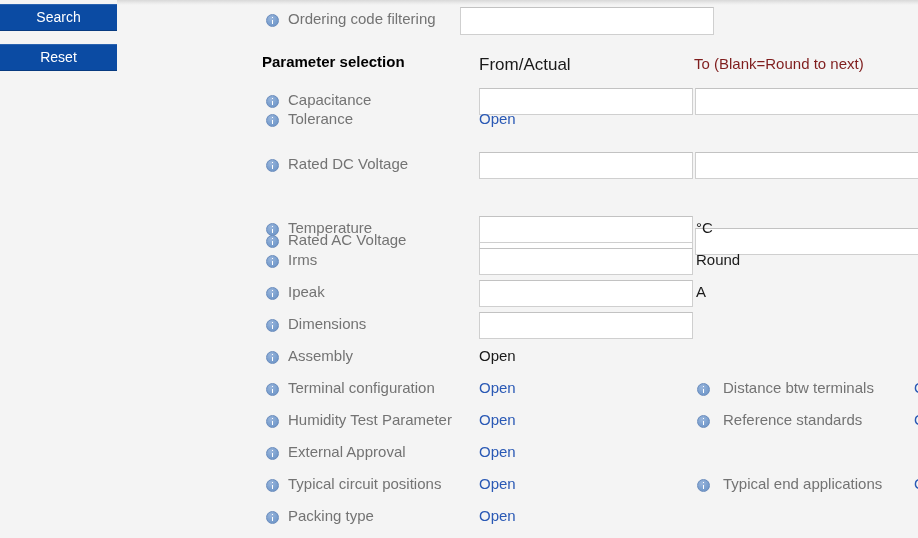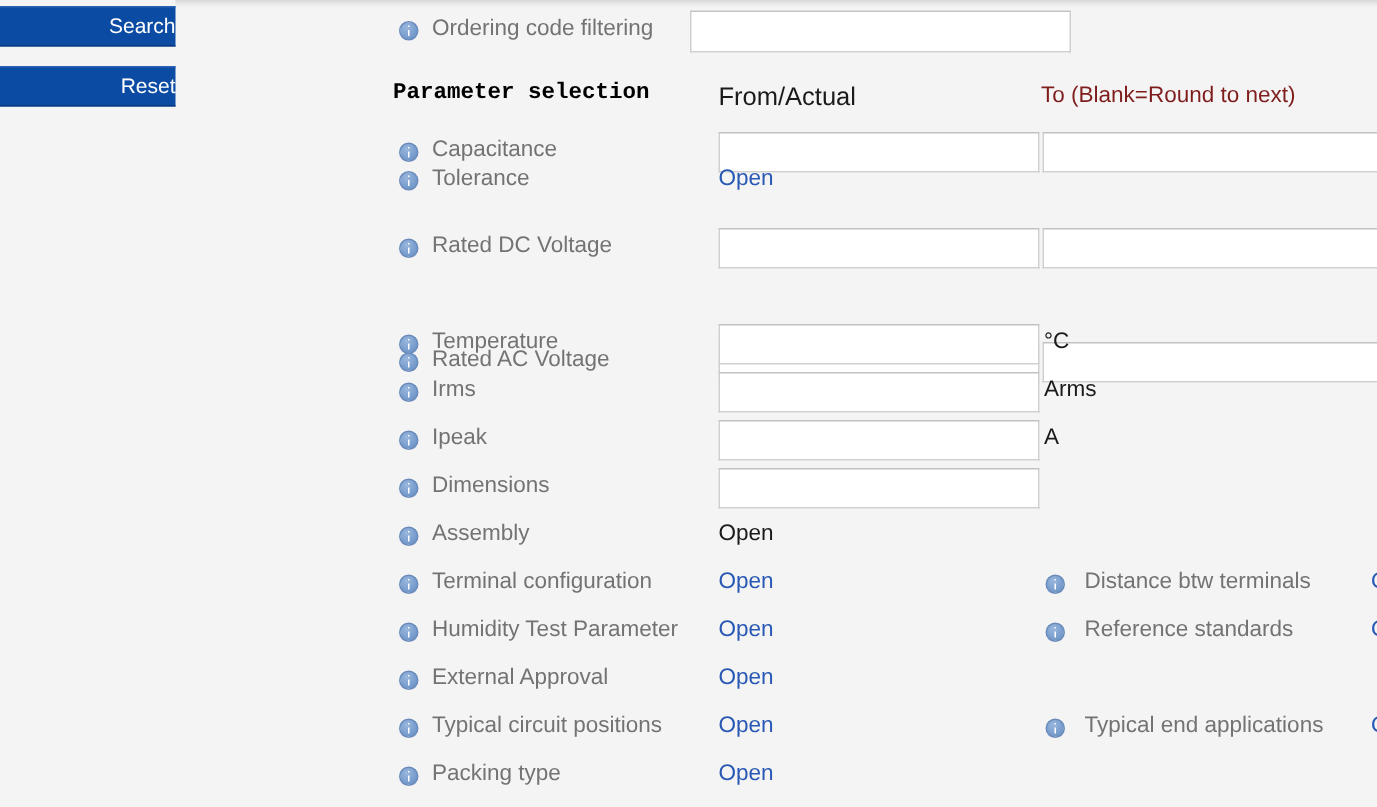--- a/index.html
+++ b/index.html
@@ -41,21 +41,21 @@
     left: 0;
     width: 117px;
     height: 27px;
     background: #0b4ba3;
     border: none;
     border-top: 1px solid #2a63b0;
     border-bottom: 1px solid #073a80;
     color: #ffffff;
     font-family: "Liberation Sans", sans-serif;
     font-size: 14px;
-    text-align: right;
+    text-align: center;
     line-height: 25px;
     cursor: pointer;
     padding: 0;
     box-sizing: border-box;
   }
   #search-button { top: 4px; }
   #reset-button  { top: 44px; }
 
   
   #form-area {
@@ -147,21 +147,20 @@
 
   
   #section-title {
     position: absolute;
     left: 0;
     top: 53px;
     font-size: 15px;
     font-weight: bold;
     color: #000000;
     white-space: nowrap;
-    font-family: Liberation Mono, monospace;
   }
   #col-head-from {
     position: absolute;
     left: 217px;
     top: 55px;
     font-size: 17px;
     color: #1a1a1a;
     white-space: nowrap;
   }
   #col-head-to {
@@ -247,21 +246,21 @@
       <div class="row" style="top: 213px;">
         <span class="info-icon p-icon"></span>
         <span class="label p-label">Temperature</span>
         <input type="text" class="field p-wide" style="">
         <span class="unit p-unit">°C</span>
       </div>
       <div class="row" style="top: 245px;">
         <span class="info-icon p-icon"></span>
         <span class="label p-label">Irms</span>
         <input type="text" class="field p-wide" style="">
-        <span class="unit p-unit">Arms</span>
+        <span class="unit p-unit">Round</span>
       </div>
       <div class="row" style="top: 277px;">
         <span class="info-icon p-icon"></span>
         <span class="label p-label">Ipeak</span>
         <input type="text" class="field p-wide" style="">
         <span class="unit p-unit">A</span>
       </div>
       <div class="row" style="top: 309px;">
         <span class="info-icon p-icon"></span>
         <span class="label p-label">Dimensions</span>

